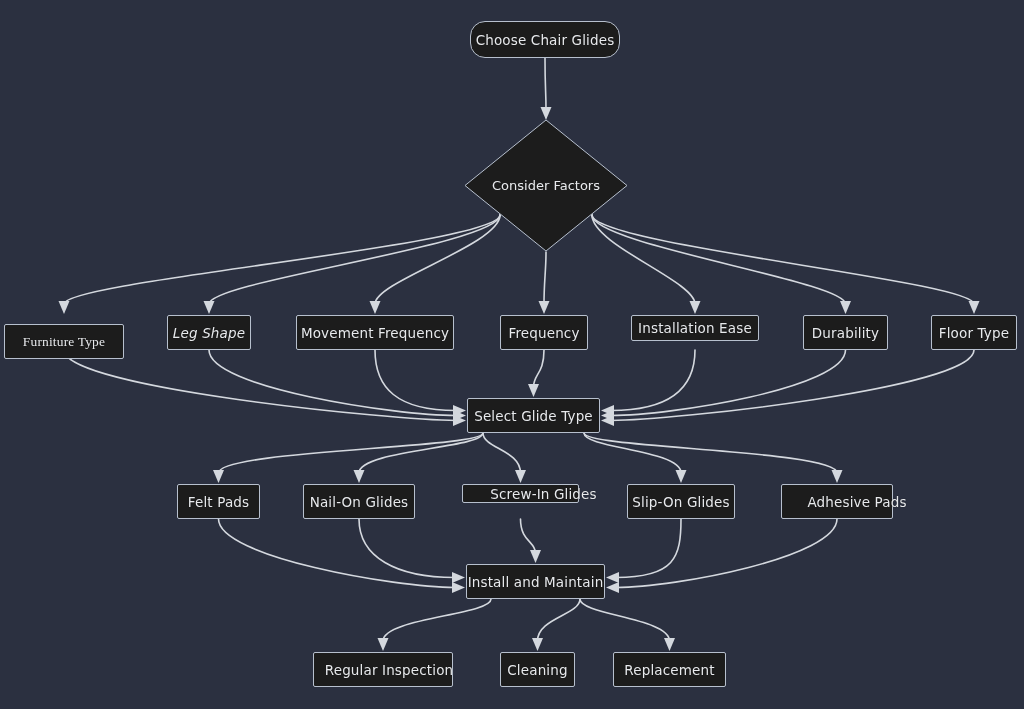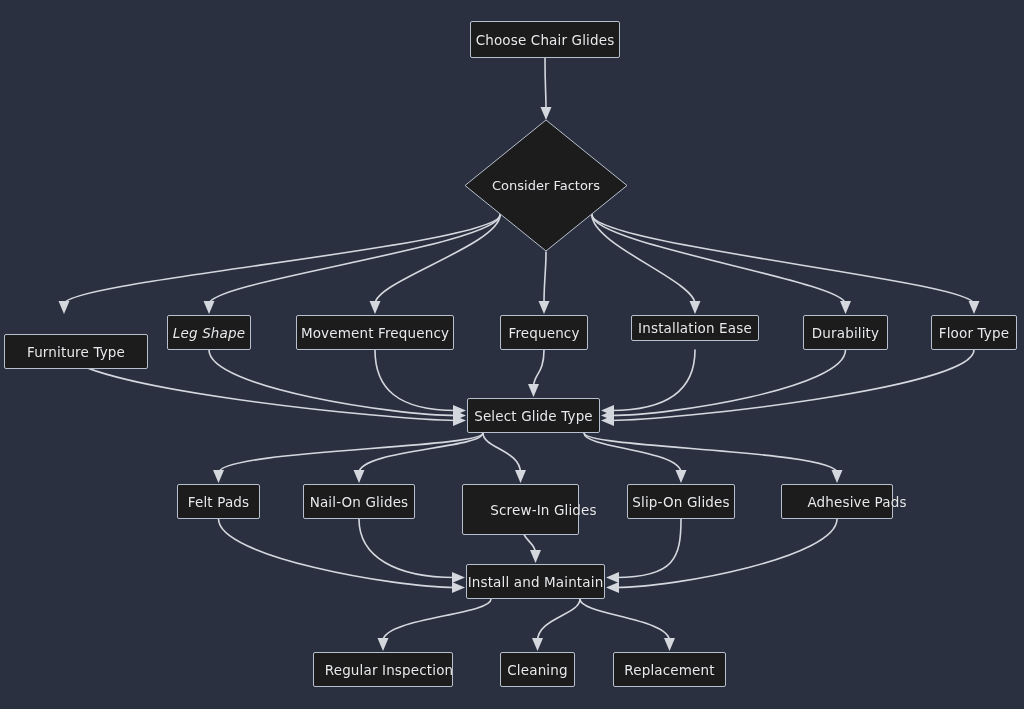--- a/index.html
+++ b/index.html
@@ -116,30 +116,30 @@
       <path d="M 837 519 C 837 557, 675 587.5, 616 587.5" fill="none" stroke="#d4d8de" stroke-width="1.6" stroke-linecap="round"></path>
       <polygon points="606,587.5 619,582 619,593" fill="#d4d8de"></polygon>
       <path d="M 491.02 599 C 491.02 614.9, 383 618, 383 641" fill="none" stroke="#d4d8de" stroke-width="1.6" stroke-linecap="round"></path>
       <polygon points="383,651 377.5,638 388.5,638" fill="#d4d8de"></polygon>
       <path d="M 579.98 599 C 579.98 614.9, 537.5 618, 537.5 641" fill="none" stroke="#d4d8de" stroke-width="1.6" stroke-linecap="round"></path>
       <polygon points="537.5,651 532,638 543,638" fill="#d4d8de"></polygon>
       <path d="M 579.98 599 C 579.98 614.9, 669.5 618, 669.5 641" fill="none" stroke="#d4d8de" stroke-width="1.6" stroke-linecap="round"></path>
       <polygon points="669.5,651 664,638 675,638" fill="#d4d8de"></polygon>
     </svg>
   <div id="node-layer">
-      <div class="node" style="left: 470px; top: 21px; width: 150px; height: 37px;">
+      <div class="node" style="left: 470px; top: 21px; width: 150px; height: 37px; border-radius: 15px;">
         <span>Choose Chair Glides</span>
       </div>
       <div class="diamond-wrap" style="left: 464px; top: 119px; width: 164px; height: 133px;">
         <svg class="diamond-shape" viewBox="0 0 164 133">
           <polygon points="82,1 163,66.5 82,132 1,66.5" fill="#1c1c1c" stroke="#b7c0ce" stroke-width="1"></polygon>
         </svg>
         <div class="diamond-label">Consider Factors</div>
       </div>
-      <div class="node" style="left: 4px; top: 334px; width: 144px; height: 35px;">
+      <div class="node" style="left: 4px; top: 324px; width: 120px; height: 35px; font-family: Liberation Serif, serif;">
         <span>Furniture Type</span>
       </div>
       <div class="node" style="left: 167px; top: 315px; width: 84px; height: 35px; font-style: italic;">
         <span>Leg Shape</span>
       </div>
       <div class="node" style="left: 296px; top: 315px; width: 158px; height: 35px;">
         <span>Movement Frequency</span>
       </div>
       <div class="node" style="left: 500px; top: 315px; width: 88px; height: 35px;">
         <span>Frequency</span>
@@ -155,21 +155,21 @@
       </div>
       <div class="node" style="left: 467px; top: 398px; width: 133px; height: 35px;">
         <span>Select Glide Type</span>
       </div>
       <div class="node" style="left: 177px; top: 484px; width: 83px; height: 35px;">
         <span>Felt Pads</span>
       </div>
       <div class="node" style="left: 303px; top: 484px; width: 112px; height: 35px;">
         <span>Nail-On Glides</span>
       </div>
-      <div class="node" style="left: 462px; top: 484px; width: 117px; height: 51px; padding-left: 46px;">
+      <div class="node" style="left: 462px; top: 484px; width: 117px; height: 19px; padding-left: 46px;">
         <span>Screw-In Glides</span>
       </div>
       <div class="node" style="left: 627px; top: 484px; width: 108px; height: 35px;">
         <span>Slip-On Glides</span>
       </div>
       <div class="node" style="left: 781px; top: 484px; width: 112px; height: 35px; padding-left: 40px;">
         <span>Adhesive Pads</span>
       </div>
       <div class="node" style="left: 466px; top: 564px; width: 139px; height: 35px;">
         <span>Install and Maintain</span>

